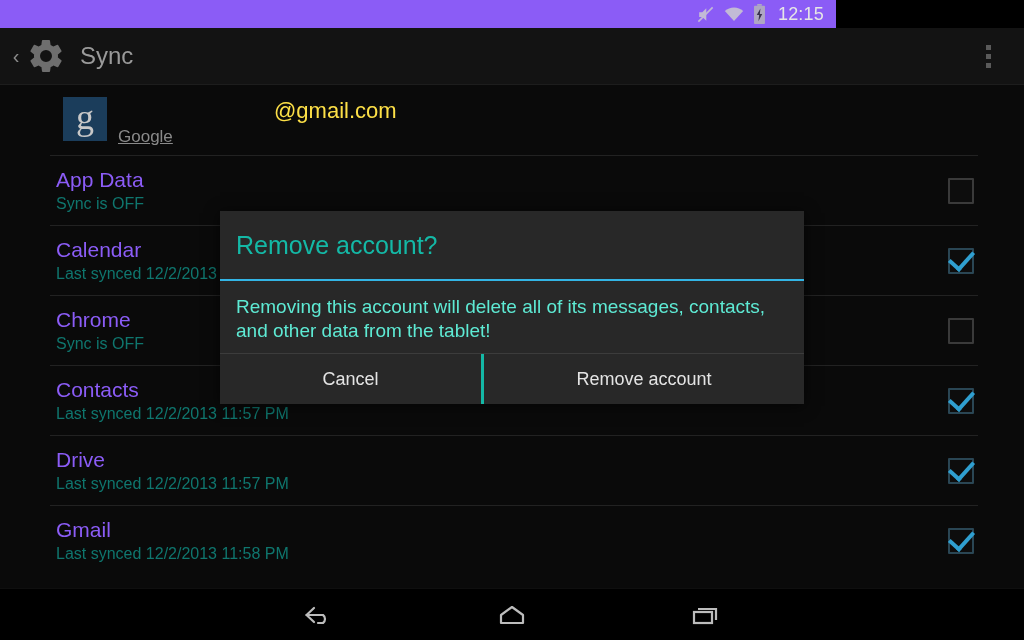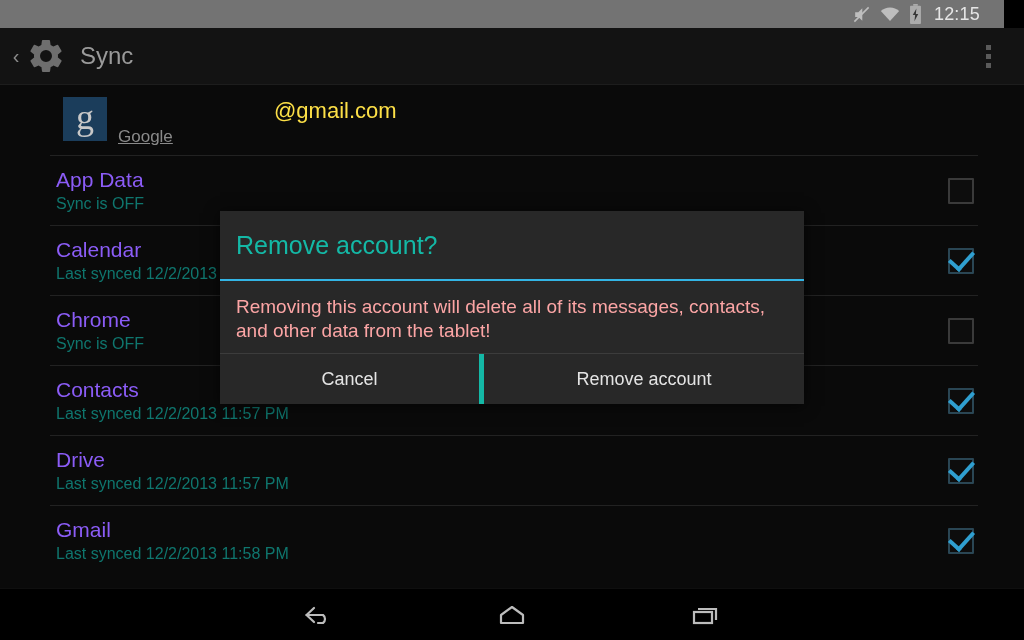--- a/index.html
+++ b/index.html
@@ -17,27 +17,27 @@
     position: relative;
     width: 1024px;
     height: 640px;
     background: #000;
   }
 
   
   #status-bar {
     position: absolute;
     top: 0; left: 0;
-    width: 1004px;
+    width: 836px;
     height: 28px;
-    background: #737373;
+    background: #8b5cf6;
     display: flex;
     align-items: center;
     justify-content: flex-end;
-    padding-right: 24px;
+    padding-right: 12px;
   }
   #status-bar .sb-icon {
     display: inline-flex;
     align-items: center;
     justify-content: center;
     margin-left: 9px;
     opacity: 0.82;
   }
   #status-bar .sb-clock {
     color: #e6e6e6;
@@ -233,21 +233,21 @@
   }
   #dialog-accent {
     height: 2px;
     background: #33b5e5;
   }
   #dialog-body {
     padding: 14px 18px 0 16px;
     height: 71px;
   }
   #dialog-message {
-    color: #fca5a5;
+    color: #5eead4;
     font-size: 19px;
     line-height: 24px;
   }
   #dialog-buttons {
     position: absolute;
     left: 0;
     bottom: 0;
     width: 100%;
     height: 51px;
     border-top: 1px solid #3c3c3c;
@@ -257,21 +257,21 @@
     flex: 1;
     display: flex;
     align-items: center;
     justify-content: center;
     color: #e4e4e4;
     font-size: 18px;
     cursor: pointer;
   }
   #btn-cancel {
     flex: 0 0 264px;
-    border-right: 5px solid #14b8a6;
+    border-right: 3px solid #14b8a6;
   }
 
   
   #nav-bar {
     position: absolute;
     bottom: 0; left: 0;
     width: 1024px;
     height: 52px;
     background: #000;
     border-top: 1px solid #0f0f0f;

